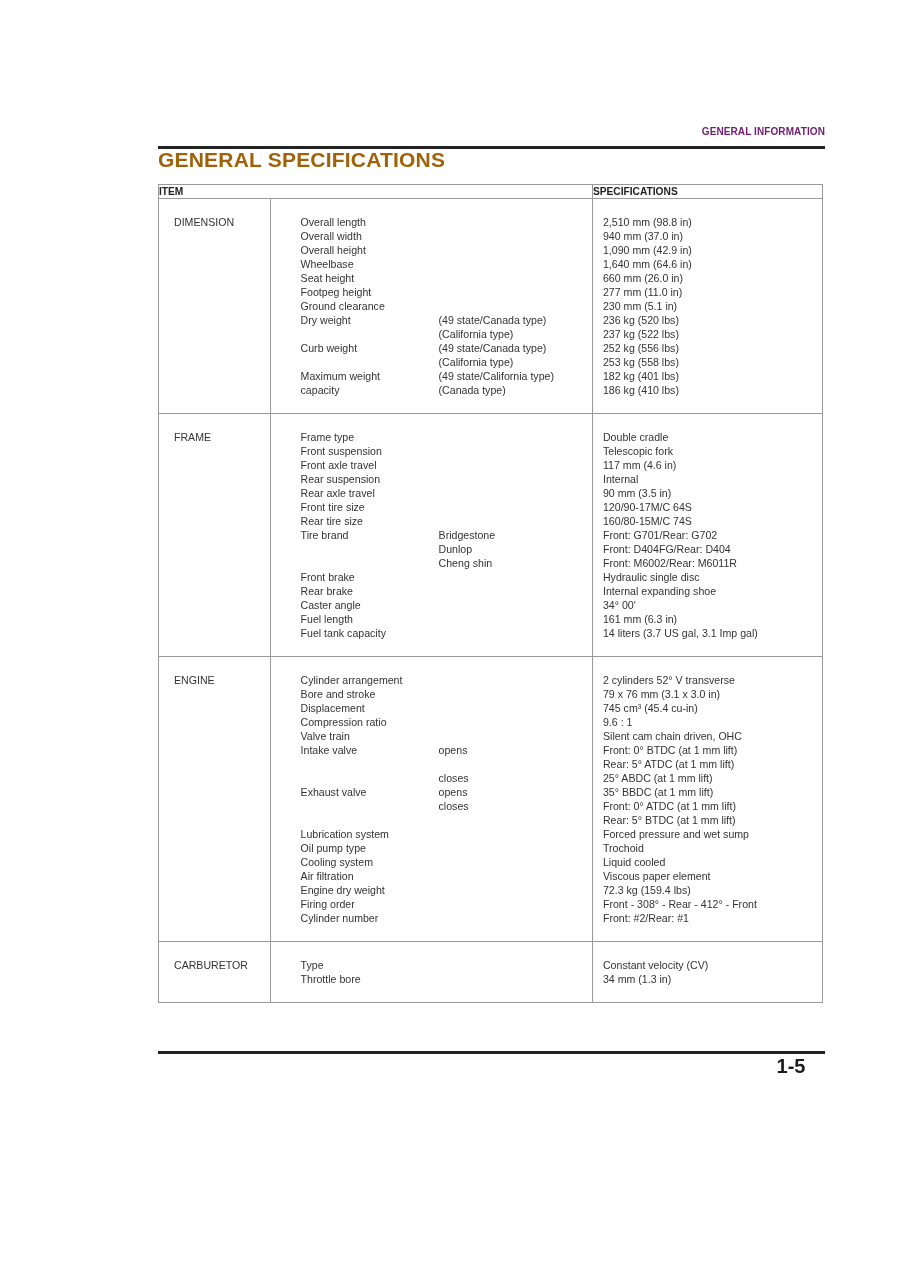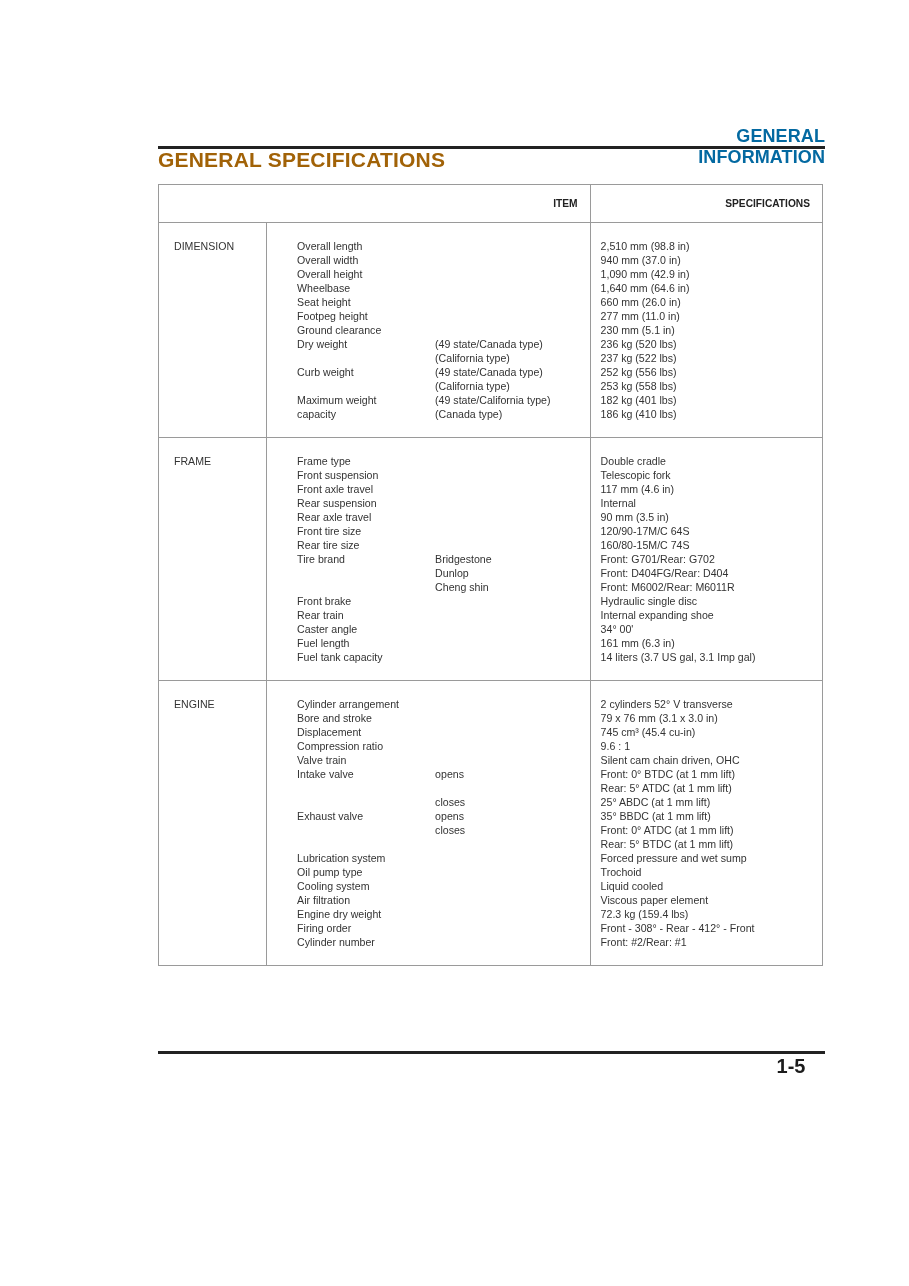--- a/index.html
+++ b/index.html
@@ -1,25 +1,25 @@
 <!DOCTYPE html>
 <html><head>
 <meta charset="utf-8">
 <style>
   html, body { margin: 0; padding: 0; background: #ffffff; }
   body { width: 909px; height: 1286px; position: relative; overflow: hidden;
          font-family: "Liberation Sans", sans-serif; color: #2b2b2b; }
   .section-header { position: absolute; left: 630px; top: 126px; width: 195px; text-align: right;
-         font-weight: bold; font-size: 18px; color: #0369a1; letter-spacing: 0.1px; }
+         font-weight: bold; font-size: 10px; color: #701a75; letter-spacing: 0.1px; }
   .top-rule { position: absolute; left: 158px; top: 146px; width: 667px; height: 3px; background: #222; }
   .page-title { position: absolute; left: 158px; top: 148px; font-weight: bold; font-size: 21px;
          color: #a16207; letter-spacing: 0.2px; }
   table.spec { position: absolute; left: 158px; top: 184px; width: 665px; border-collapse: collapse;
          font-size: 10.6px; color: #333; }
-  table.spec th { font-weight: bold; font-size: 10.2px; height: 13px; padding: 12px; text-align: right;
+  table.spec th { font-weight: bold; font-size: 10.2px; height: 13px; padding: 0; text-align: left;
          border: 1px solid #9a9a9a; color: #222; }
   table.spec td { padding: 16px; vertical-align: top; border-left: 1px solid #9a9a9a; border-right: 1px solid #9a9a9a; }
   table.spec tr.group td { border-top: 1px solid #9a9a9a; }
   table.spec tbody tr:last-child td { border-bottom: 1px solid #9a9a9a; }
   .cat { width: 114px; padding-left: 15px !important; box-sizing: border-box; }
   .itemcol { width: 299px; }
   .speccol { width: 251px; padding-left: 10px !important; box-sizing: border-box; }
   .line { height: 14px; line-height: 14px; white-space: nowrap; }
   .irow { display: flex; height: 14px; line-height: 14px; }
   .iname { width: 138px; padding-left: 14px; white-space: nowrap; }
@@ -160,21 +160,21 @@
           </div>
           <div class="irow">
             <span class="iname"></span>
             <span class="isub">Cheng shin</span>
           </div>
           <div class="irow">
             <span class="iname">Front brake</span>
             <span class="isub"></span>
           </div>
           <div class="irow">
-            <span class="iname">Rear train</span>
+            <span class="iname">Rear brake</span>
             <span class="isub"></span>
           </div>
           <div class="irow">
             <span class="iname">Caster angle</span>
             <span class="isub"></span>
           </div>
           <div class="irow">
             <span class="iname">Fuel length</span>
             <span class="isub"></span>
           </div>
@@ -293,17 +293,36 @@
           <div class="line">Rear: 5° BTDC (at 1 mm lift)</div>
           <div class="line">Forced pressure and wet sump</div>
           <div class="line">Trochoid</div>
           <div class="line">Liquid cooled</div>
           <div class="line">Viscous paper element</div>
           <div class="line">72.3 kg (159.4 lbs)</div>
           <div class="line">Front - 308° - Rear - 412° - Front</div>
           <div class="line">Front: #2/Rear: #1</div>
         </td>
       </tr>
+      <tr class="group">
+        <td class="cat">
+          <div class="line">CARBURETOR</div>
+        </td>
+        <td class="itemcol">
+          <div class="irow">
+            <span class="iname">Type</span>
+            <span class="isub"></span>
+          </div>
+          <div class="irow">
+            <span class="iname">Throttle bore</span>
+            <span class="isub"></span>
+          </div>
+        </td>
+        <td class="speccol">
+          <div class="line">Constant velocity (CV)</div>
+          <div class="line">34 mm (1.3 in)</div>
+        </td>
+      </tr>
     </tbody>
 </table>
 
 <div class="bottom-rule"></div>
 <div class="page-number">1-5</div>
 
 </body></html>

